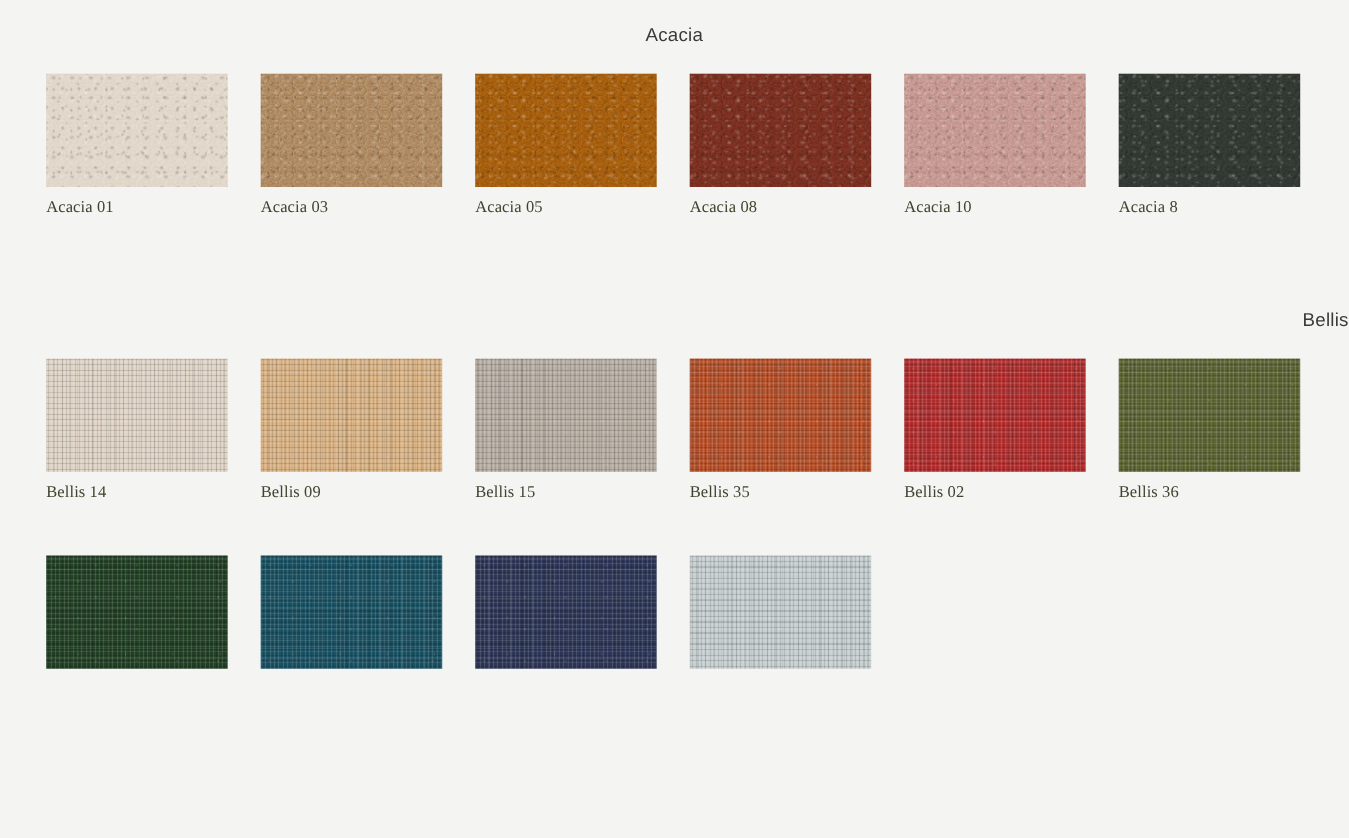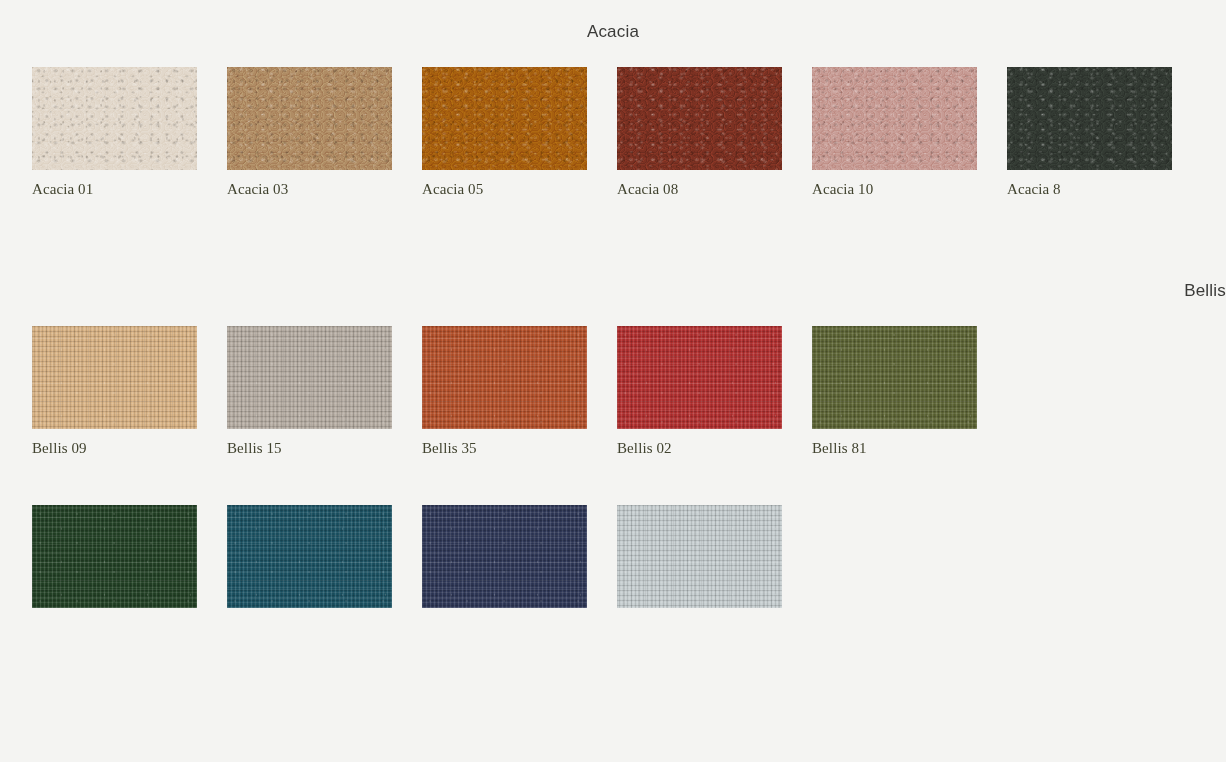--- a/index.html
+++ b/index.html
@@ -36,21 +36,21 @@
   }
 
   #acacia-title { padding-top: 23px; }
   #bellis-title { padding-top: 10px; text-align: right; }
 
   .grid {
     display: grid;
     grid-template-columns: repeat(6, 165px);
     column-gap: 30px;
     row-gap: 0;
-    padding-left: 32px;
+    padding-left: 42px;
     padding-right: 30px;
   }
 
   .swatch-cell {
     width: 165px;
     margin-top: 0;
   }
 
   .swatch {
     width: 165px;
@@ -202,20 +202,27 @@
 
 
   <div class="section-gap"></div>
 
   <h2 class="group-title" id="bellis-title">Bellis</h2>
 
   <div class="after-title-gap"></div>
 
   <div class="grid">
     <div class="swatch-cell">
+      <div class="swatch" style="background-color: rgb(222, 211, 197);">
+        <div class="tex tex-linen"></div>
+        <div class="tex tex-linen2"></div>
+      </div>
+      <div class="swatch-label">Bellis 14</div>
+    </div>
+    <div class="swatch-cell">
       <div class="swatch" style="background-color: rgb(217, 179, 133);">
         <div class="tex tex-linen"></div>
         <div class="tex tex-linen2"></div>
       </div>
       <div class="swatch-label">Bellis 09</div>
     </div>
     <div class="swatch-cell">
       <div class="swatch" style="background-color: rgb(182, 173, 163);">
         <div class="tex tex-linen"></div>
         <div class="tex tex-linen2"></div>
@@ -234,21 +241,21 @@
         <div class="tex tex-linen"></div>
         <div class="tex tex-linen2"></div>
       </div>
       <div class="swatch-label">Bellis 02</div>
     </div>
     <div class="swatch-cell">
       <div class="swatch" style="background-color: rgb(93, 101, 53);">
         <div class="tex tex-linen"></div>
         <div class="tex tex-linen2"></div>
       </div>
-      <div class="swatch-label">Bellis 81</div>
+      <div class="swatch-label">Bellis 36</div>
     </div>
   </div>
 
   <div class="row-gap-lg"></div>
 
   <div class="grid">
     <div class="swatch-cell">
       <div class="swatch" style="background-color: rgb(35, 66, 38);">
         <div class="tex tex-linen"></div>
         <div class="tex tex-linen2"></div>

